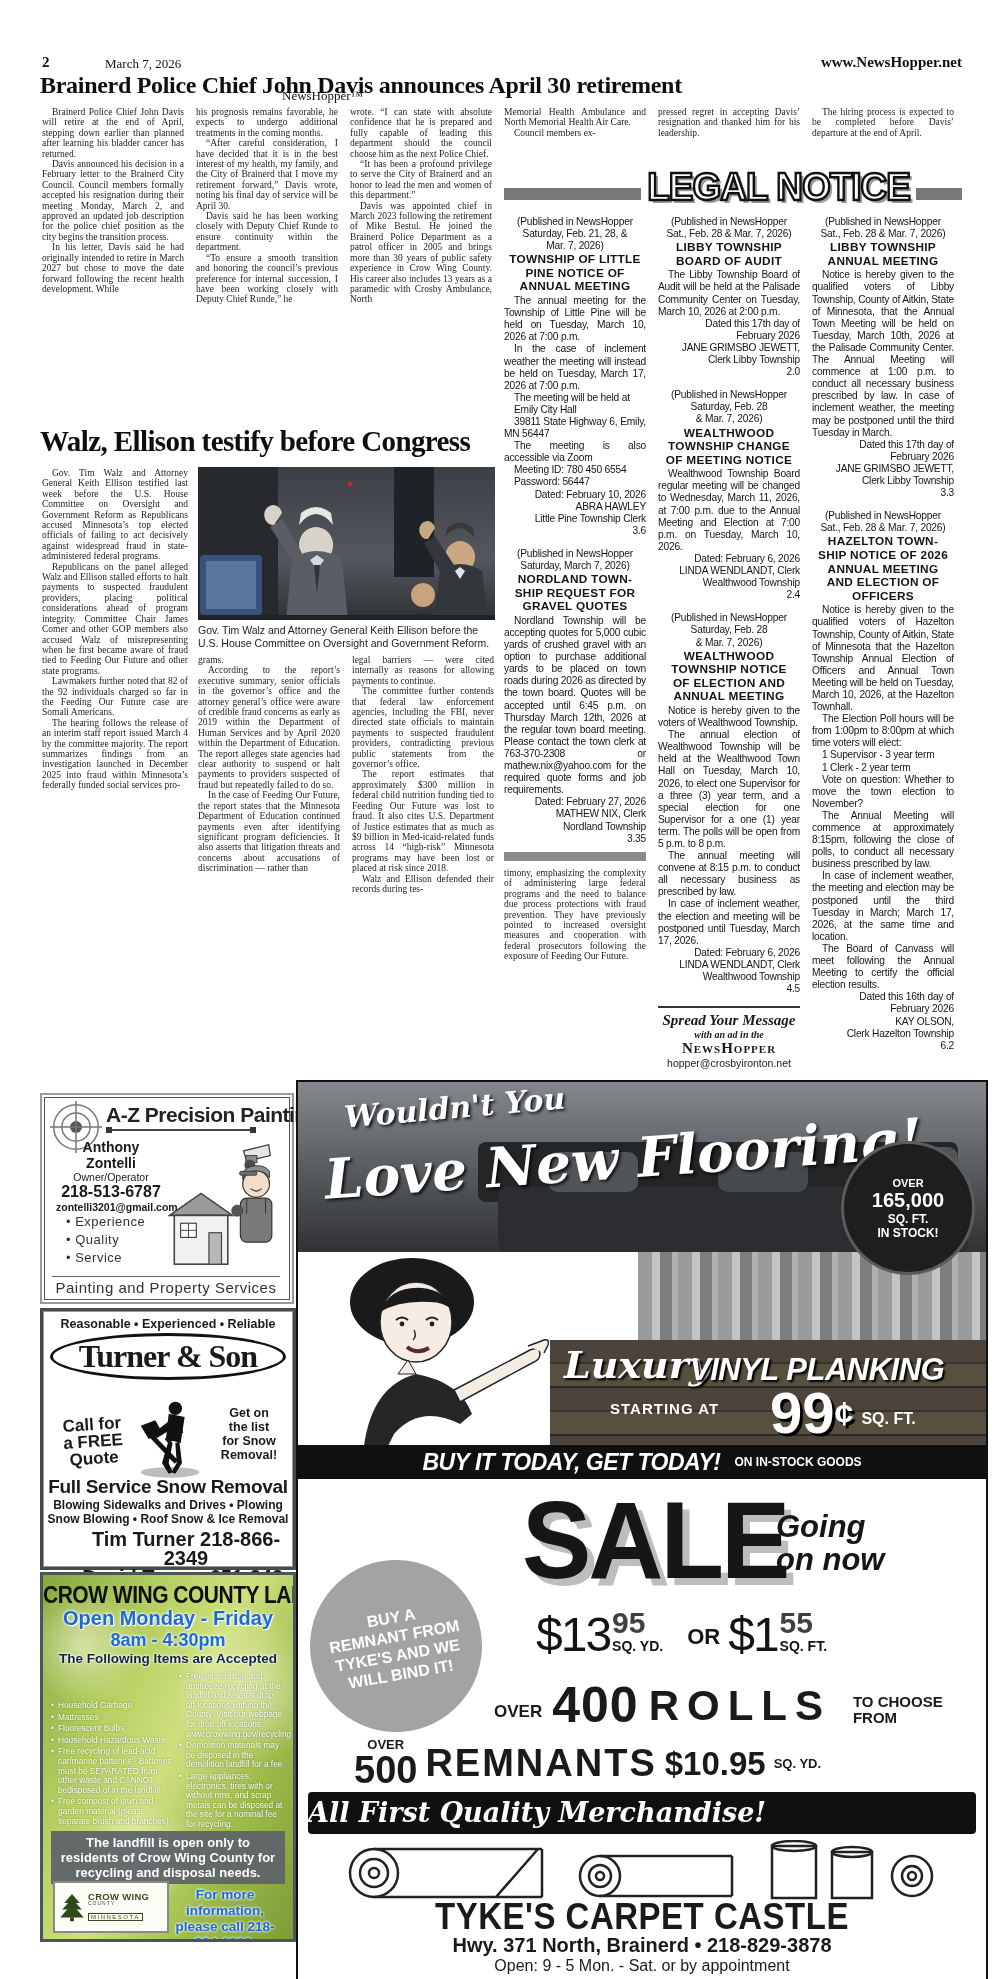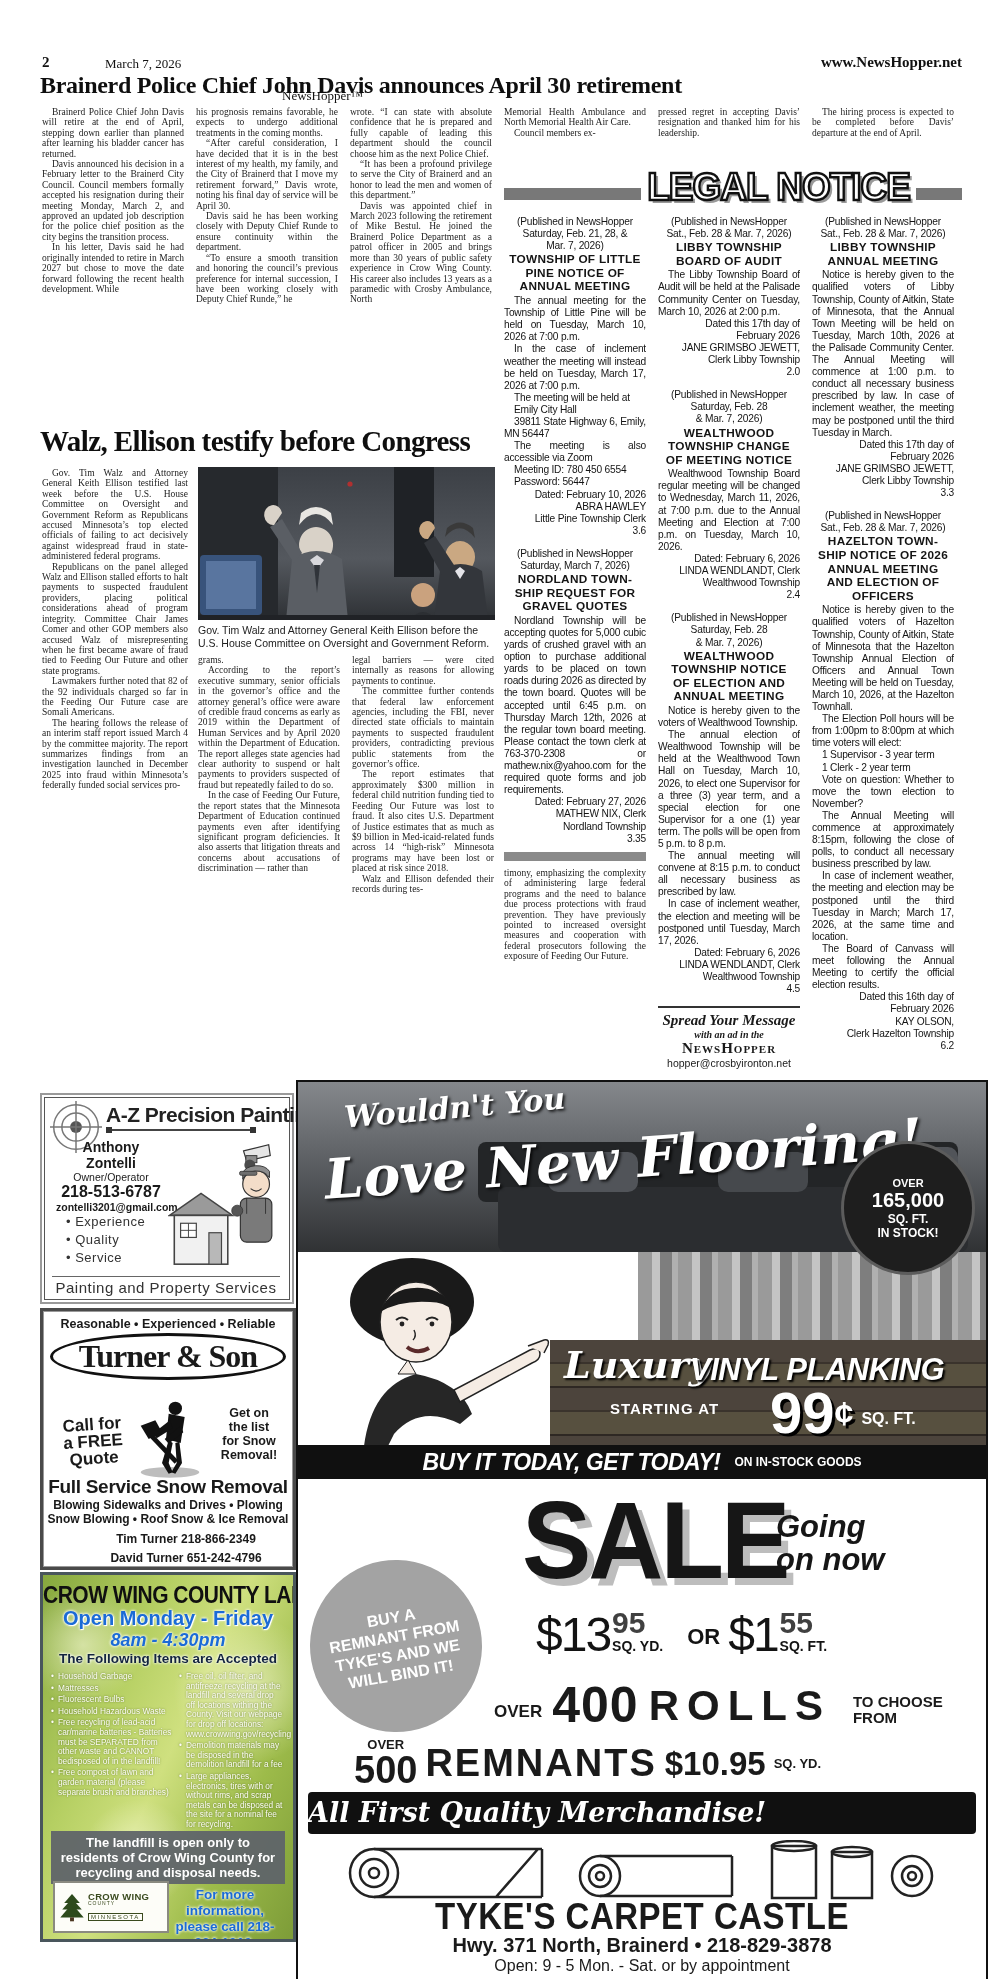--- a/index.html
+++ b/index.html
@@ -50,29 +50,29 @@
   .az-footer{font-size:15px;letter-spacing:0.5px;color:#333;text-align:center;border-top:1.5px solid #666;padding-top:2px;}
   
   .ad-turner{border:3px solid #4a4a4a;box-shadow:inset 0 0 0 1px #999;background:#fff;text-align:center;}
   .tn-tag{font-weight:bold;font-size:12.5px;}
   .tn-oval{display:inline-block;border:3px solid #111;border-radius:50%;padding:2px 26px;}
   .tn-logo{font-family:"Liberation Serif",serif;font-weight:bold;font-size:32px;letter-spacing:-1px;white-space:nowrap;}
   .tn-call{font-weight:900;font-size:17px;line-height:17px;transform:rotate(-4deg);text-align:center;}
   .tn-get{font-weight:bold;font-size:12.5px;line-height:14px;text-align:center;}
   .tn-head{font-weight:900;font-size:19px;letter-spacing:-0.3px;}
   .tn-svc{font-weight:bold;font-size:12px;line-height:14px;}
-  .tn-contact{font-weight:900;font-size:12px;line-height:19px;padding-left:36px;}
+  .tn-contact{font-weight:900;font-size:20px;line-height:19px;padding-left:36px;}
   .tn-foot{font-weight:bold;font-size:12px;}
   
   .ad-landfill{border:3px solid #49565c;overflow:hidden;color:#fff;
      background:linear-gradient(115deg,#86a83e 0%,#b5cf62 30%,#cfe07f 50%,#9dbb4a 75%,#7d9c38 100%);}
   .lf-bokeh{position:absolute;border-radius:50%;background:radial-gradient(circle,rgba(255,255,230,.55),rgba(255,255,230,0) 70%);}
   .lf-title{font-weight:900;font-size:21px;letter-spacing:-0.5px;color:#101010;text-align:center;white-space:nowrap;transform:scaleY(1.1);}
   .lf-open{font-weight:900;font-size:20px;color:#1b6bd6;text-align:center;text-shadow:0 0 3px #fff,0 0 3px #fff,1px 1px 0 #fff;}
-  .lf-hours{font-weight:900;font-size:18px;color:#1b6bd6;text-align:center;text-shadow:0 0 3px #fff,0 0 3px #fff;font-style:italic;}
+  .lf-hours{font-weight:900;font-size:18px;color:#1b6bd6;text-align:center;text-shadow:0 0 3px #fff,0 0 3px #fff;}
   .lf-sub{font-weight:900;font-size:13.5px;color:#13243e;text-align:center;text-shadow:0 0 3px #fff,0 0 3px #fff;}
   .lf-list{font-size:8.3px;line-height:9.6px;color:#fdfdf4;text-shadow:0 0 2px rgba(40,60,10,.6);}
   .lf-list .ln{position:relative;padding-left:7px;margin-bottom:2px;}
   .lf-list .ln::before{content:"•";position:absolute;left:0;top:0;}
   .lf-band{background:rgba(95,100,105,.95);color:#fff;font-weight:900;font-size:13px;line-height:15px;text-align:center;padding:4px 6px;}
   .lf-logo{background:#fdfdf8;border:2px solid #8a8a80;display:flex;align-items:center;padding:2px 4px;gap:3px;}
   .lf-logo-txt{color:#3a4a1e;line-height:1;}
   .lf-logo-a{font-weight:900;font-size:9.5px;letter-spacing:0.3px;}
   .lf-logo-b{font-size:5px;letter-spacing:1px;}
   .lf-logo-c{font-size:6px;letter-spacing:1.5px;border:1px solid #3a4a1e;padding:0 2px;margin-top:1px;display:inline-block;}
@@ -515,21 +515,21 @@
 
   <div class="abs ad-landfill" style="left:40px;top:1572px;width:250px;height:364px;">
     <div class="lf-bokeh" style="left:-20px;top:10px;width:120px;height:120px;"></div>
     <div class="lf-bokeh" style="right:-30px;top:40px;width:150px;height:150px;"></div>
     <div class="lf-bokeh" style="left:40px;bottom:30px;width:110px;height:110px;"></div>
     <div class="lf-title" style="position:relative;margin-top:8px;">CROW WING COUNTY LANDFILL</div>
     <div class="lf-open" style="position:relative;">Open Monday - Friday</div>
     <div class="lf-hours" style="position:relative;">8am - 4:30pm</div>
     <div class="lf-sub" style="position:relative;">The Following Items are Accepted</div>
     <div style="position:relative;display:flex;gap:6px;padding:6px 8px 0 8px;">
-      <div class="lf-list" style="width:122px;">
+      <div class="lf-list" style="width:122px;margin-top:29px;">
           <div class="ln">Household Garbage</div>
           <div class="ln">Mattresses</div>
           <div class="ln">Fluorescent Bulbs</div>
           <div class="ln">Household Hazardous Waste</div>
           <div class="ln">Free recycling of lead-acid car/marine batteries - Batteries must be SEPARATED from other waste and CANNOT bedisposed of in the landfill!</div>
           <div class="ln">Free compost of lawn and garden material (please separate brush and branches)</div>
         </div>
       <div class="lf-list" style="width:104px;">
           <div class="ln">Free oil, oil filter, and antifreeze recycling at the landfill and several drop off locations withing the County. Visit our webpage for drop off locations: www.crowwing.gov/recycling</div>
           <div class="ln">Demolition materials may be disposed in the demolition landfill for a fee</div>

